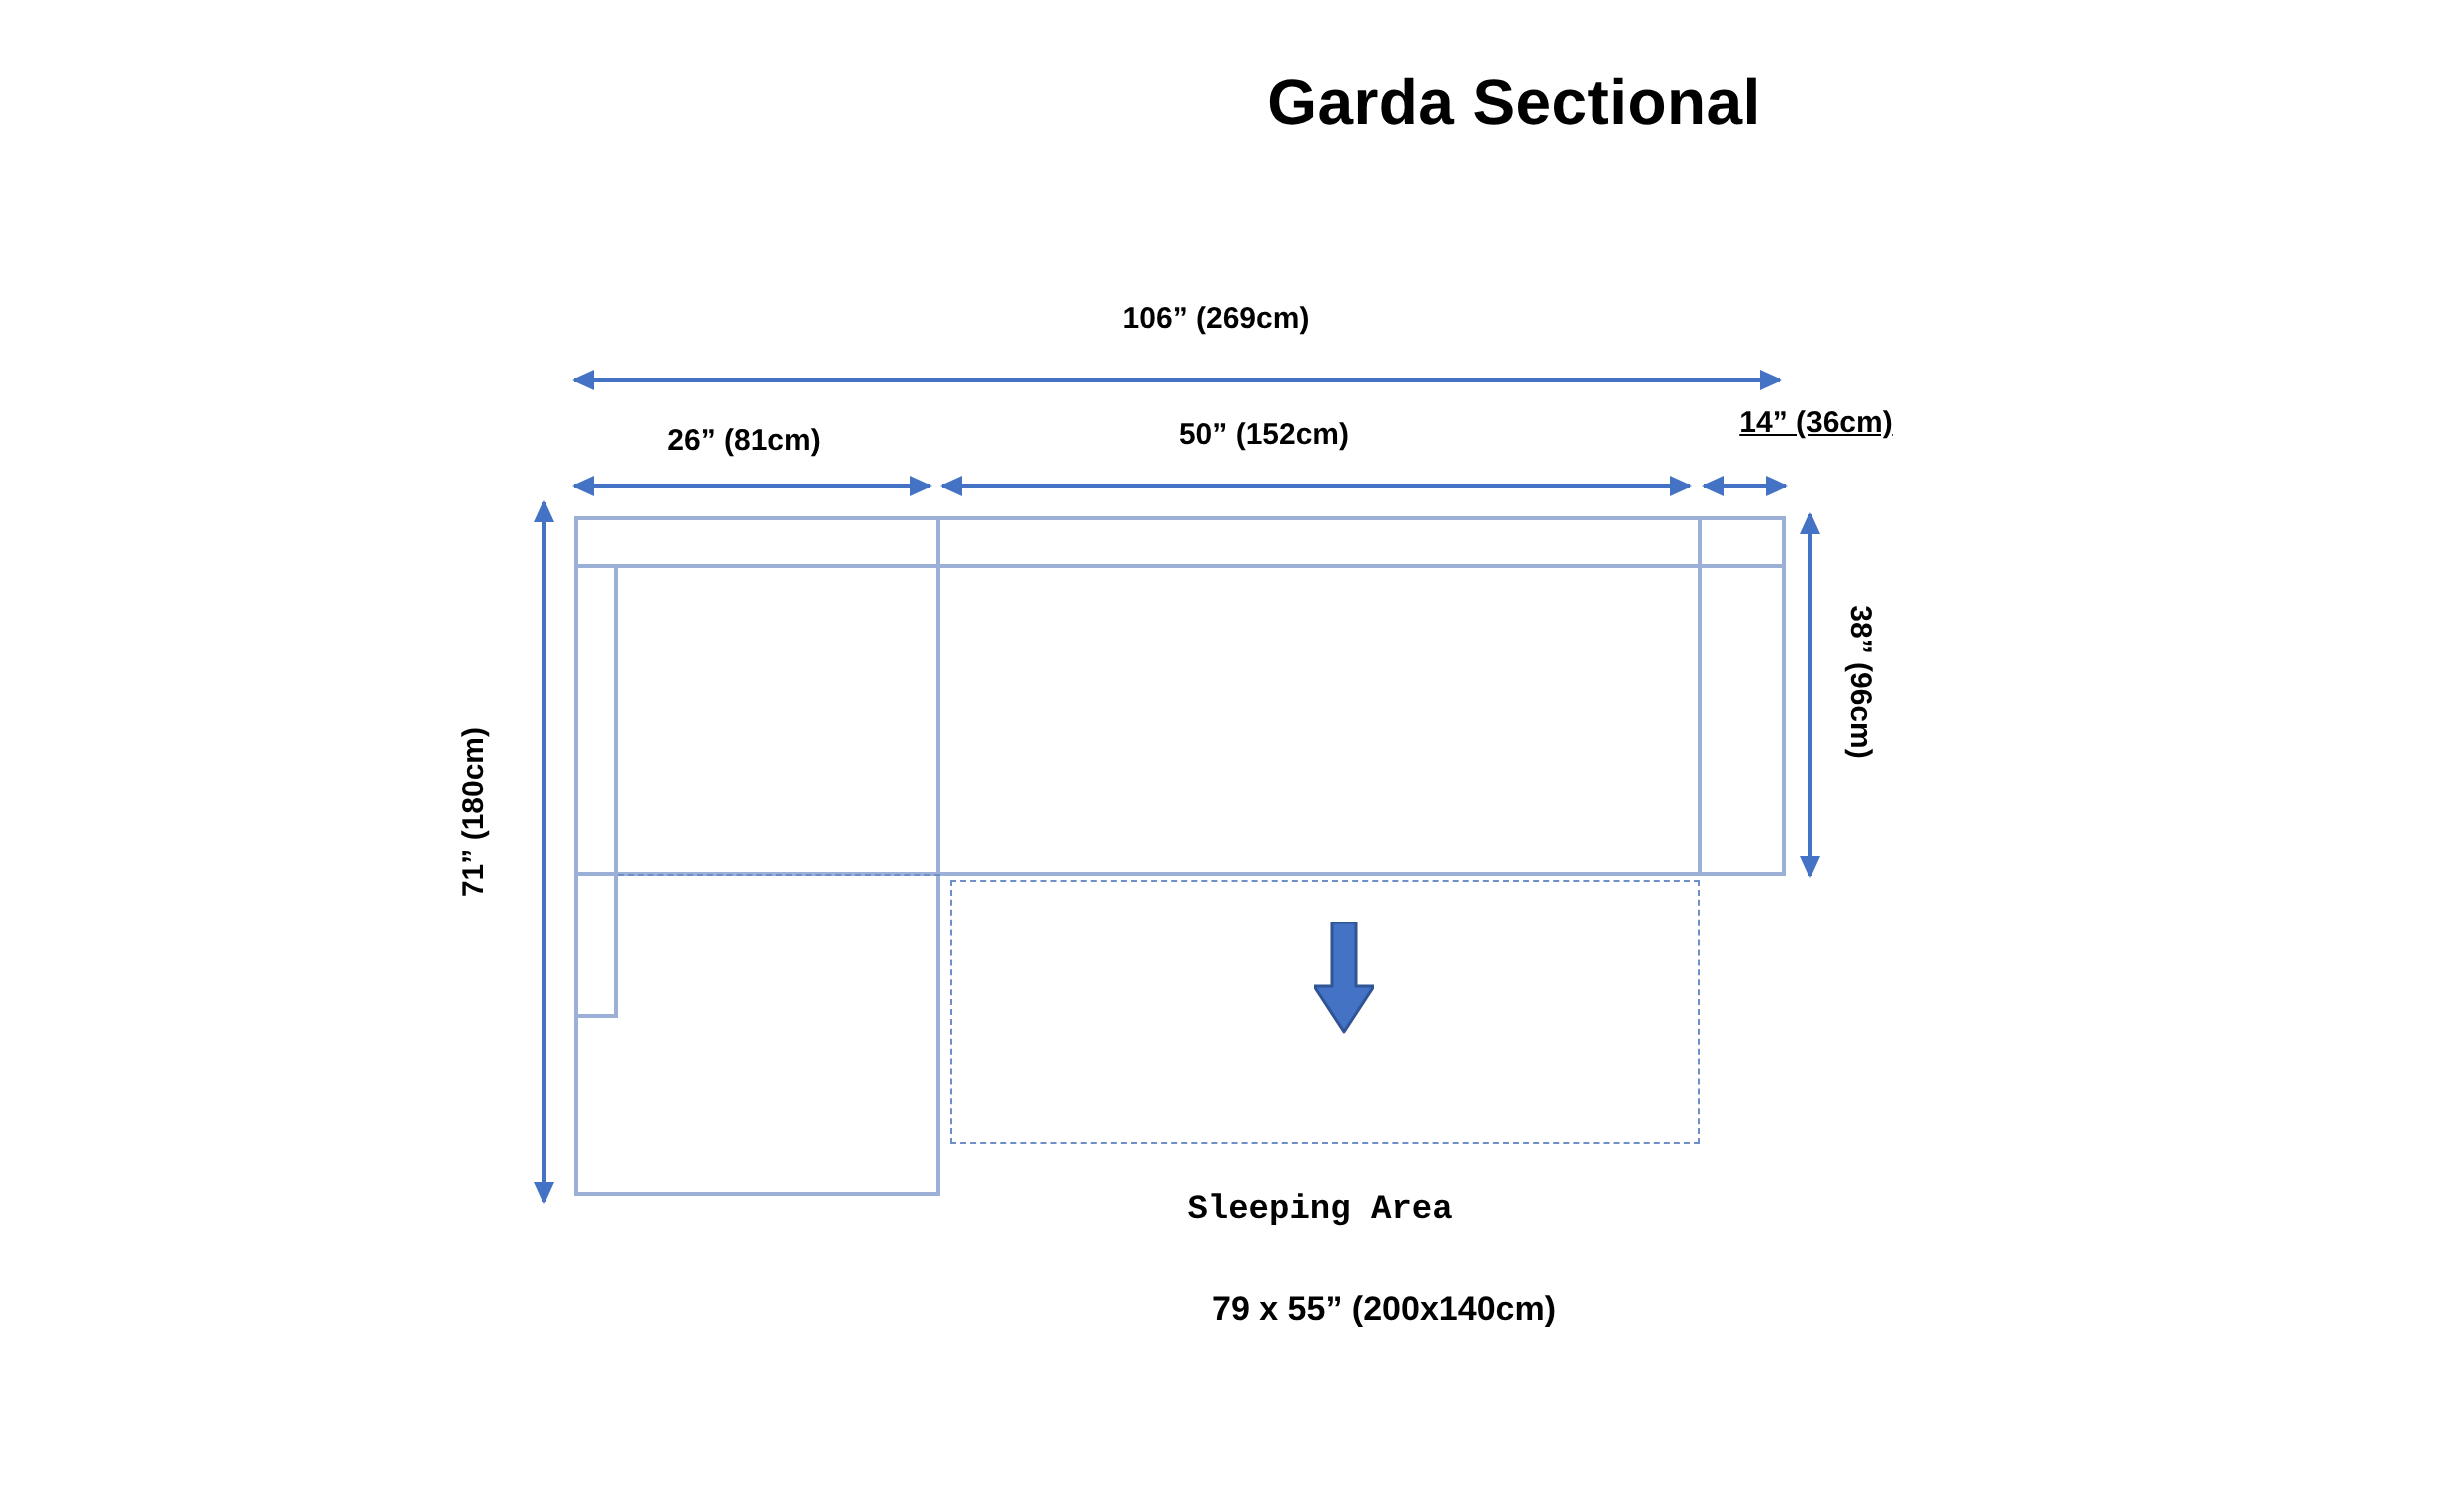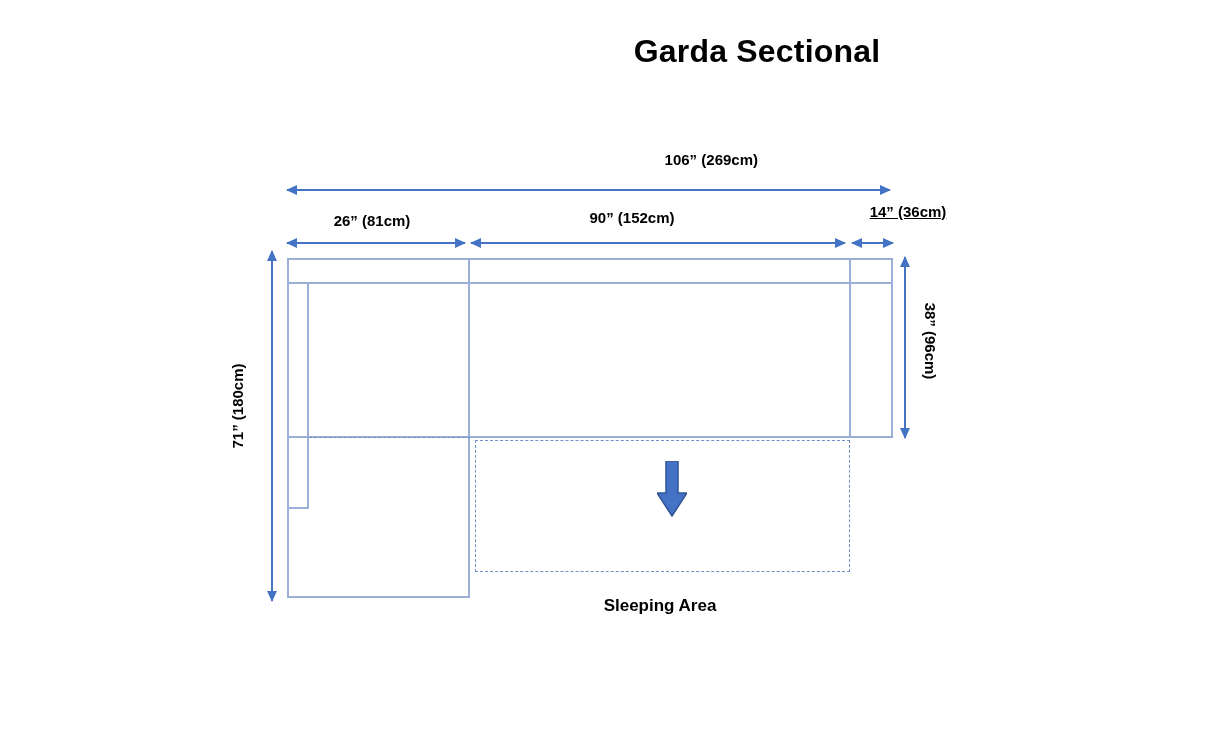--- a/index.html
+++ b/index.html
@@ -136,25 +136,25 @@
     stroke-linejoin: round;
   }
 </style>
 </head>
 <body>
 
 <div class="canvas">
 
   <div class="label title" style="left:607px; top:33px; width:300px;">Garda Sectional</div>
 
-  <div class="label" style="left:458px; top:151px; width:300px;text-align:right;">106” (269cm)</div>
+  <div class="label" style="left:458px; top:151px; width:300px;">106” (269cm)</div>
   <div class="h-arrow" style="left:287px; top:189px; width:603px;"></div>
 
   <div class="label" style="left:272px; top:212px; width:200px;">26” (81cm)</div>
-  <div class="label" style="left:532px; top:209px; width:200px;">90” (152cm)</div>
+  <div class="label" style="left:532px; top:209px; width:200px;">50” (152cm)</div>
   <div class="label" style="left:833px; top:203px; width:150px;text-decoration:underline;">14” (36cm)</div>
 
   <div class="h-arrow" style="left:287px; top:242px; width:178px;"></div>
   <div class="h-arrow" style="left:471px; top:242px; width:374px;"></div>
   <div class="h-arrow" style="left:852px; top:242px; width:41px;"></div>
 
   <div class="v-arrow" style="left:271px; top:251px; height:350px;"></div>
   <div class="label rot-ccw" style="left:237px; top:406px;">71” (180cm)</div>
 
   <div class="v-arrow" style="left:904px; top:257px; height:181px;"></div>
@@ -167,15 +167,16 @@
   <div class="solid-hline" style="left:287px; top:507px; width:21px;"></div>
   <div class="solid-vline" style="left:849px; top:258px; height:180px;"></div>
 
   <div class="dashed-hline" style="left:309px; top:437px; width:161px;"></div>
   <div class="dashed-rect" style="left:475px; top:440px; width:375px; height:132px;"></div>
 
   <svg class="block-arrow" style="left:657px; top:461px;" width="30" height="56" viewBox="0 0 30 56">
     <polygon points="9,0 21,0 21,32 30,32 15,55 0,32 9,32"></polygon>
   </svg>
 
-  <div class="label big-label" style="left:560px; top:596px; width:200px;">Sleeping Area</div>
+  <div class="label big-label" style="left:560px; top:596px; width:200px;font-family:Liberation Mono, monospace;">Sleeping Area</div>
+  <div class="label big-label" style="left:542px; top:645px; width:300px;">79 x 55” (200x140cm)</div>
 
 </div>
 
 </body></html>

